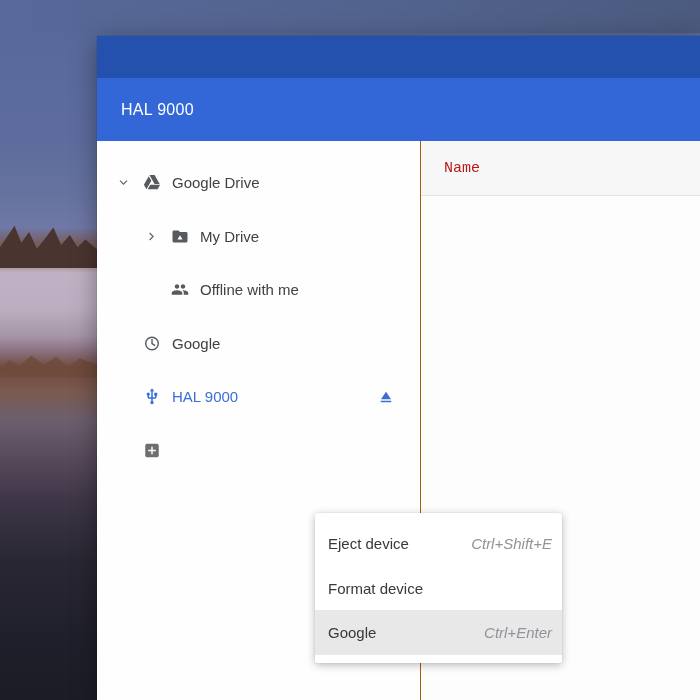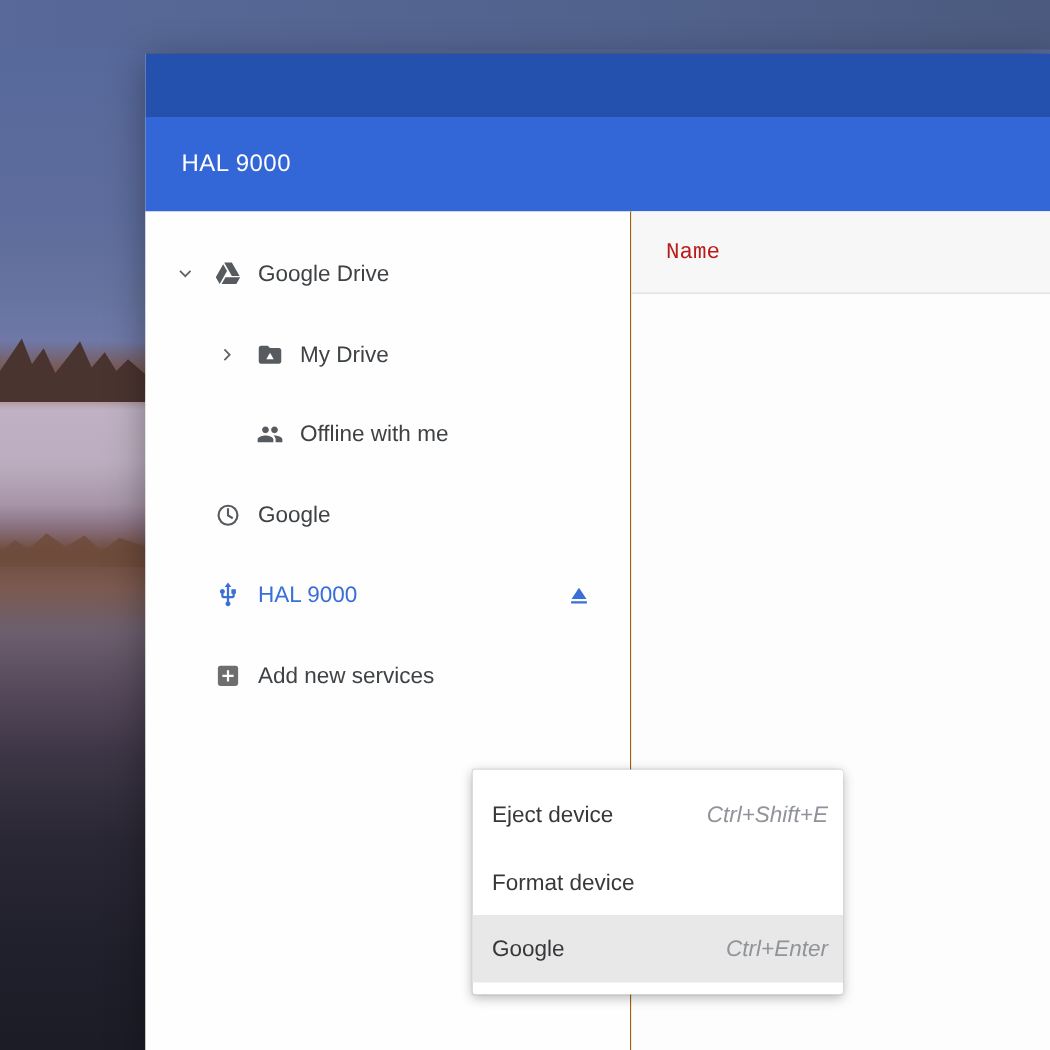--- a/index.html
+++ b/index.html
@@ -145,21 +145,20 @@
           </div>
 
   <div class="row lv0">
     <span class="chev"></span>
     <span class="ic">
               <svg viewBox="0 0 24 24" fill="#6e6e6e">
                 <rect x="3" y="3" width="18" height="18" rx="2.2"></rect>
                 <path fill="#ffffff" d="M11 7h2v4h4v2h-4v4h-2v-4H7v-2h4z"></path>
               </svg>
             </span>
-    <span class="lbl">Add new services</span>
   </div>
 </nav>
       <main class="main">
         <div class="list-header">
           <span class="col">Name</span>
         </div>
         <div class="list-body"></div>
       </main>
     </div>
   </div>

